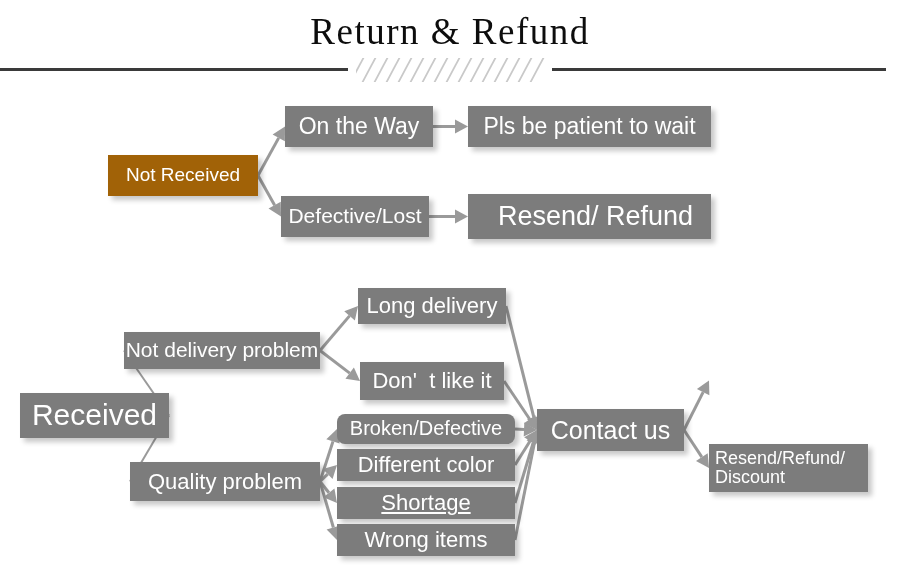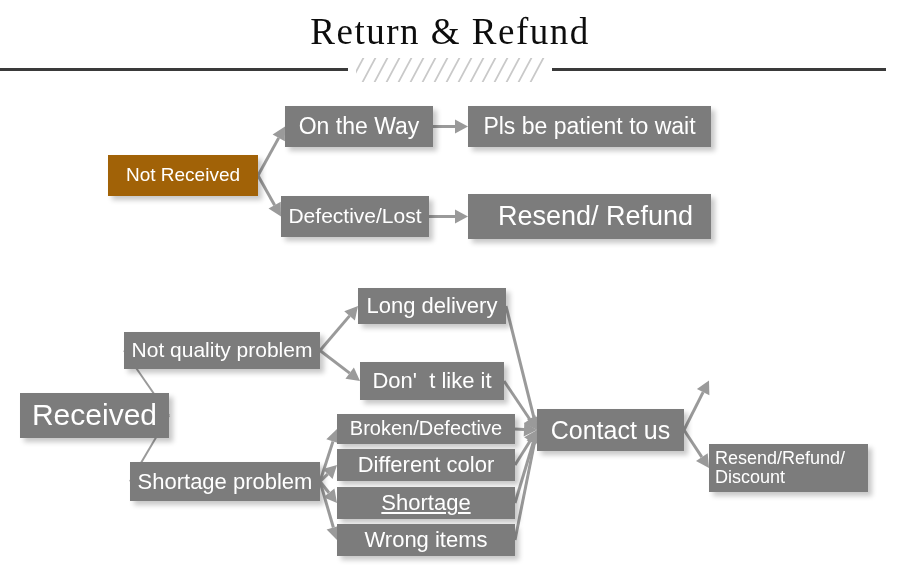--- a/index.html
+++ b/index.html
@@ -196,25 +196,25 @@
           <line x1="684" y1="430" x2="701.8549854808084" y2="457.13957793082875" stroke="#9a9a9a" stroke-width="3"></line>
           <polygon points="709,468 696.0070659051008,460.9868934411627 707.702905056516,453.2922624204948" fill="#9a9a9a"></polygon>
         </g>
       </svg>
       <div class="node center" style="left: 108px; top: 155px; width: 150px; height: 41px; font-size: 19px; background: #a16207; color: rgb(255, 255, 255); padding-left: 0px;"><span class="txt">Not Received</span></div>
       <div class="node center" style="left: 285px; top: 106px; width: 148px; height: 41px; font-size: 23px; background: rgb(124, 124, 124); color: rgb(255, 255, 255); padding-left: 0px;"><span class="txt">On the Way</span></div>
       <div class="node center" style="left: 468px; top: 106px; width: 243px; height: 41px; font-size: 23px; background: rgb(124, 124, 124); color: rgb(255, 255, 255); padding-left: 0px;"><span class="txt">Pls be patient to wait</span></div>
       <div class="node center" style="left: 281px; top: 196px; width: 148px; height: 41px; font-size: 21px; background: rgb(124, 124, 124); color: rgb(255, 255, 255); padding-left: 0px;"><span class="txt">Defective/Lost</span></div>
       <div class="node center" style="left: 468px; top: 194px; width: 243px; height: 45px; font-size: 27px; background: rgb(124, 124, 124); color: rgb(255, 255, 255); padding-left: 12px;"><span class="txt">Resend/ Refund</span></div>
       <div class="node center" style="left: 20px; top: 393px; width: 149px; height: 45px; font-size: 30px; background: rgb(124, 124, 124); color: rgb(255, 255, 255); padding-left: 0px;"><span class="txt">Received</span></div>
-      <div class="node center" style="left: 124px; top: 332px; width: 196px; height: 37px; font-size: 21px; background: rgb(124, 124, 124); color: rgb(255, 255, 255); padding-left: 0px;"><span class="txt">Not quality problem</span></div>
-      <div class="node center" style="left: 130px; top: 462px; width: 190px; height: 39px; font-size: 22px; background: rgb(124, 124, 124); color: rgb(255, 255, 255); padding-left: 0px;"><span class="txt">Shortage problem</span></div>
+      <div class="node center" style="left: 124px; top: 332px; width: 196px; height: 37px; font-size: 21px; background: rgb(124, 124, 124); color: rgb(255, 255, 255); padding-left: 0px;"><span class="txt">Not delivery problem</span></div>
+      <div class="node center" style="left: 130px; top: 462px; width: 190px; height: 39px; font-size: 22px; background: rgb(124, 124, 124); color: rgb(255, 255, 255); padding-left: 0px;"><span class="txt">Quality problem</span></div>
       <div class="node center" style="left: 358px; top: 288px; width: 148px; height: 36px; font-size: 22px; background: rgb(124, 124, 124); color: rgb(255, 255, 255); padding-left: 0px;"><span class="txt">Long delivery</span></div>
       <div class="node center" style="left: 360px; top: 362px; width: 144px; height: 38px; font-size: 22px; background: rgb(124, 124, 124); color: rgb(255, 255, 255); padding-left: 0px;"><span class="txt">Don'  t like it</span></div>
-      <div class="node center" style="left: 337px; top: 414px; width: 178px; height: 30px; font-size: 20px; background: rgb(124, 124, 124); color: rgb(255, 255, 255); padding-left: 0px;"><span class="txt">Broken/Defective</span></div>
+      <div class="node center" style="left: 337px; top: 414px; width: 178px; height: 30px; font-size: 20px; background: rgb(124, 124, 124); color: rgb(255, 255, 255); padding-left: 0px; border-radius: 8px;"><span class="txt">Broken/Defective</span></div>
       <div class="node center" style="left: 337px; top: 449px; width: 178px; height: 32px; font-size: 22px; background: rgb(124, 124, 124); color: rgb(255, 255, 255); padding-left: 0px;"><span class="txt">Different color</span></div>
       <div class="node center" style="left: 337px; top: 487px; width: 178px; height: 32px; font-size: 22px; background: rgb(124, 124, 124); color: rgb(255, 255, 255); padding-left: 0px; text-decoration: underline;"><span class="txt">Shortage</span></div>
       <div class="node center" style="left: 337px; top: 524px; width: 178px; height: 32px; font-size: 22px; background: rgb(124, 124, 124); color: rgb(255, 255, 255); padding-left: 0px;"><span class="txt">Wrong items</span></div>
       <div class="node center" style="left: 537px; top: 409px; width: 147px; height: 42px; font-size: 25px; background: rgb(124, 124, 124); color: rgb(255, 255, 255); padding-left: 0px;"><span class="txt">Contact us</span></div>
       <div class="node left two-line" style="left: 709px; top: 444px; width: 159px; height: 48px; font-size: 18px; background: rgb(124, 124, 124); color: rgb(255, 255, 255); padding-left: 6px;"><span class="txt">Resend/Refund/
 Discount</span></div>
     </div>
 
 </div>
 

